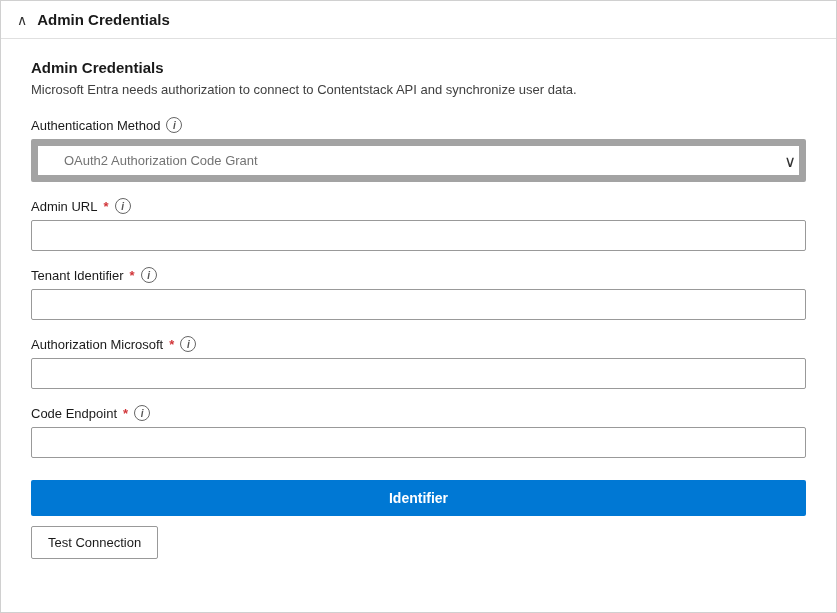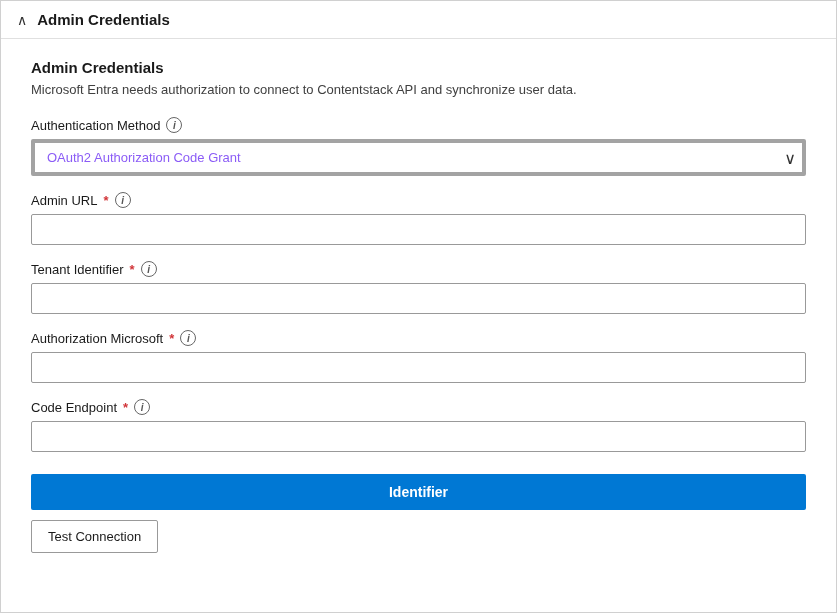--- a/index.html
+++ b/index.html
@@ -90,25 +90,25 @@
       border-radius: 50%;
       font-size: 10px;
       color: #555;
       cursor: pointer;
       font-style: italic;
       font-weight: bold;
     }
 
     .form-select {
       width: 100%;
-      padding: 7px 12px;
-      border: 4px solid #a3a3a3;
-      border-radius: 2px;
-      font-size: 13px;
-      color: #8b5cf6;
+      padding: 7px 26px;
+      border: 7px solid #a3a3a3;
+      border-radius: 2px;
+      font-size: 13px;
+      color: #737373;
       background: #ffffff;
       appearance: none;
       -webkit-appearance: none;
       cursor: pointer;
       background-image: none;
     }
 
     .select-wrapper {
       position: relative;
     }

